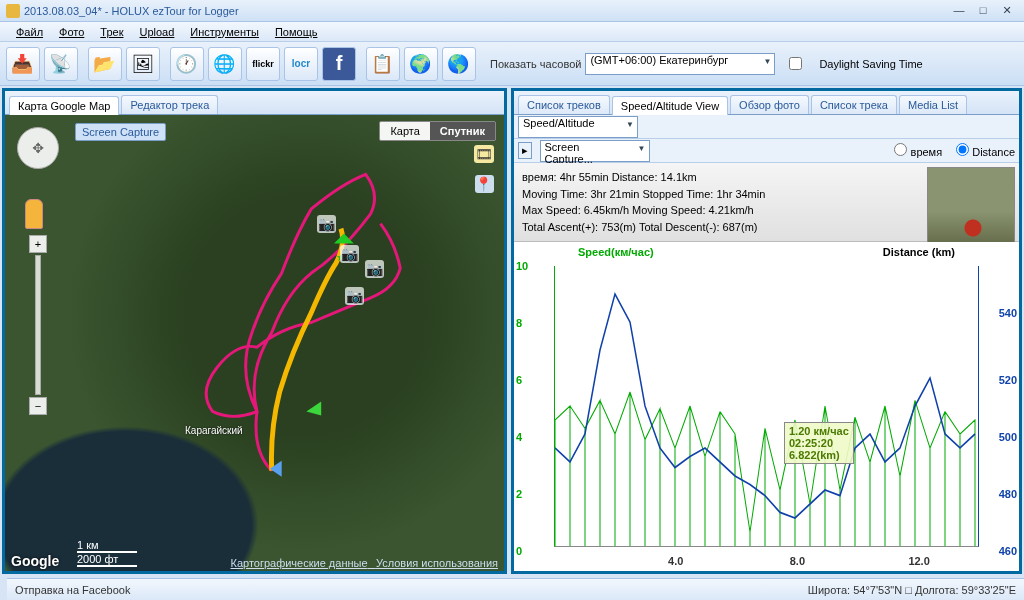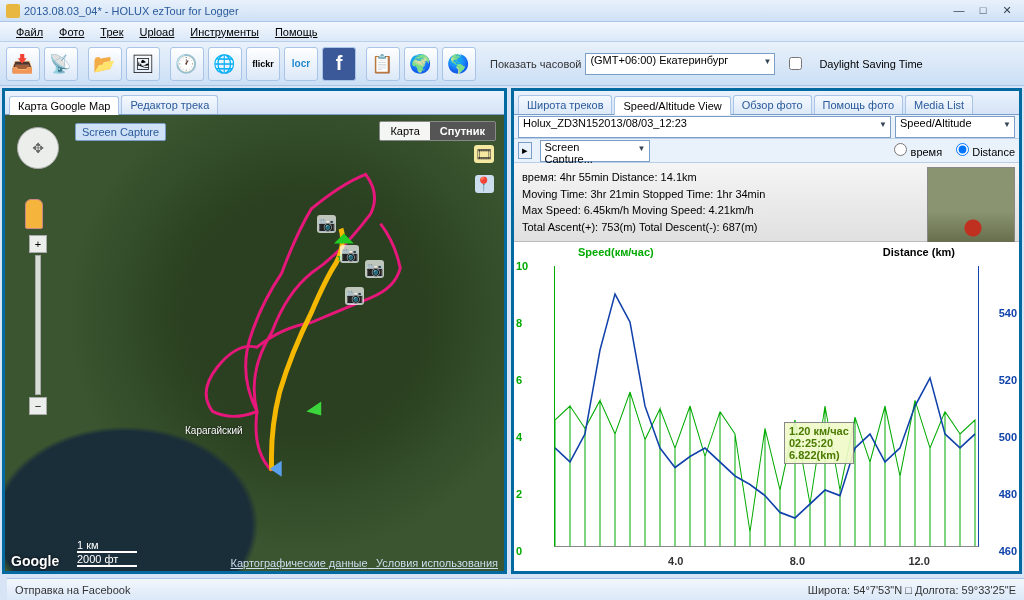--- a/index.html
+++ b/index.html
@@ -147,28 +147,27 @@
         <div>2000 фт</div>
       </div>
       <div class="mapattr">
         <span>Картографические данные</span> &nbsp; <span>Условия использования</span>
       </div>
     </div>
   </div>
 
   <div class="panel right">
     <div class="tabs">
-      <div class="tab">Широта треков</div>
+      <div class="tab">Список треков</div>
       <div class="tab active">Speed/Altitude View</div>
       <div class="tab">Обзор фото</div>
-      <div class="tab">Помощь фото</div>
+      <div class="tab">Список трека</div>
       <div class="tab">Media List</div>
     </div>
     <div class="rtop">
-      <div class="tselect sel"><span>Holux_ZD3N152013/08/03_12:23</span></div>
       <div class="tselect" style="min-width:120px"><span>Speed/Altitude</span></div>
     </div>
     <div class="rtop2">
       <span style="border:1px solid #7a9ec8;padding:1px 3px">▸</span>
       <span class="tselect" style="min-width:110px;flex:0">Screen Capture...</span>
       <div style="flex:1"></div>
       <label><input type="radio" name="xaxis" style=""> <span>время</span></label>
       <label><input type="radio" name="xaxis" checked="" style=""> <span>Distance</span></label>
     </div>
     <div class="stats">

